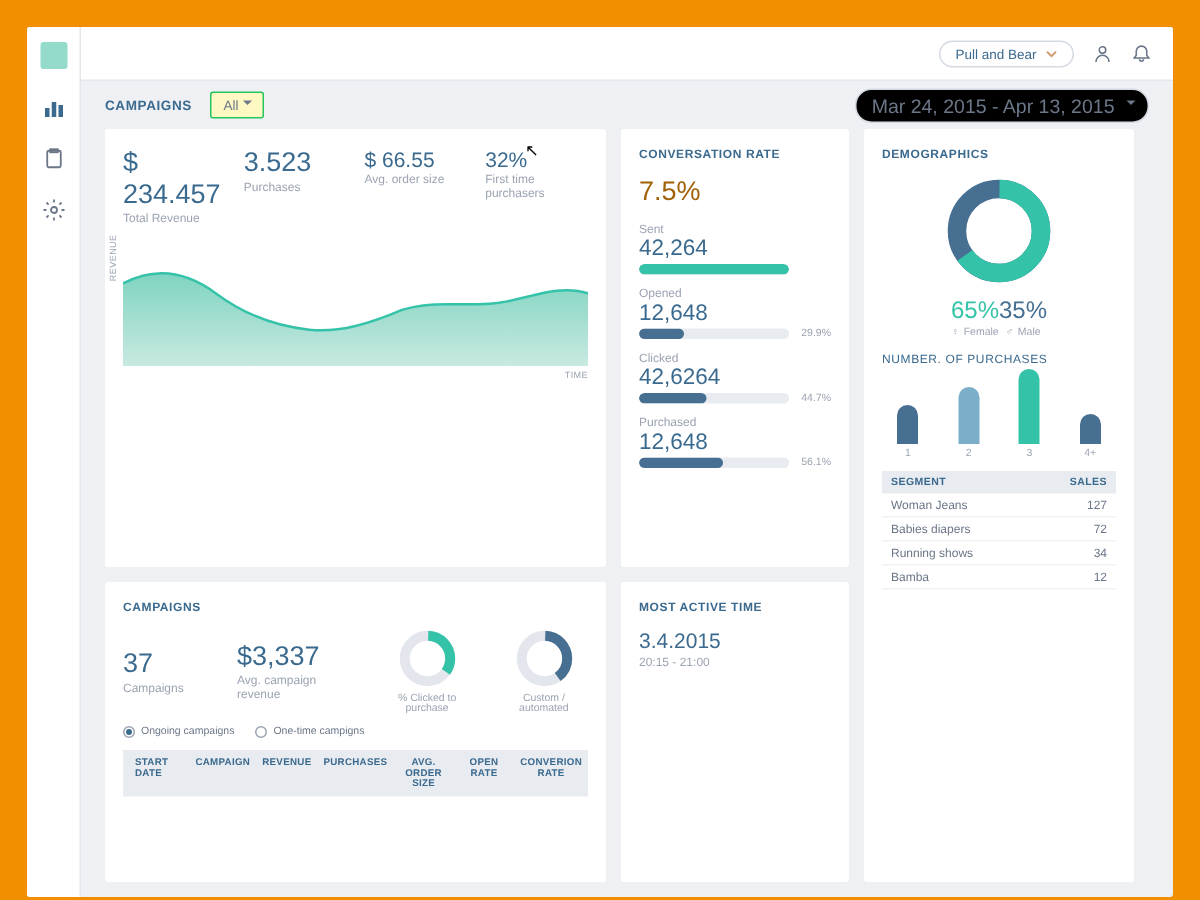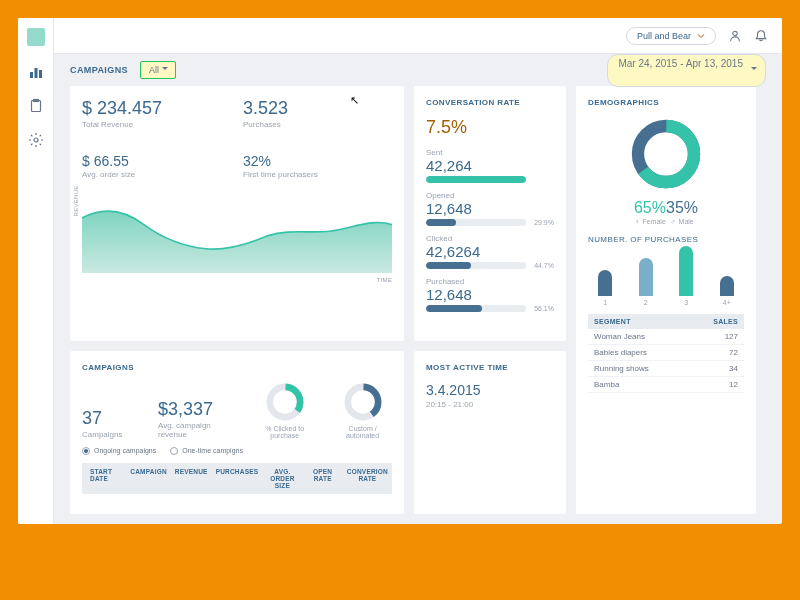--- a/index.html
+++ b/index.html
@@ -1,38 +1,38 @@
 <!DOCTYPE html>
 <html><head>
 <meta charset="utf-8">
 <style>
 *{box-sizing:border-box;margin:0;padding:0;font-family:-apple-system,BlinkMacSystemFont,"Segoe UI",sans-serif}
 body{background:#f18f01;display:flex;align-items:flex-start;justify-content:center;padding:18px}
-.app{width:764px;height:506px;background:#eef0f4;display:flex;overflow:hidden;border-radius:2px}
+.app{width:764px;height:580px;background:#eef0f4;display:flex;overflow:hidden;border-radius:2px}
 .sidebar{width:36px;background:#fff;display:flex;flex-direction:column;align-items:center;padding-top:10px;gap:18px;border-right:1px solid #e5e7ec}
 .logo{width:18px;height:18px;background:#4fc3a8;opacity:.6;border-radius:2px}
 .nic{width:16px;height:16px;color:#6b7688;display:flex;align-items:center;justify-content:center}
 .nic.active{color:#3b6a8f}
 .nic svg{width:16px;height:16px}
 .main{flex:1;display:flex;flex-direction:column}
 .topbar{height:36px;background:#fff;display:flex;align-items:center;justify-content:flex-end;padding:0 14px;gap:12px;border-bottom:1px solid #e5e7ec}
 .brandsel{font-size:9px;color:#3b6a8f;border:1px solid #d4d9e2;border-radius:11px;padding:3px 10px;display:flex;align-items:center;gap:6px;cursor:pointer}
 .ticon{width:14px;height:14px;color:#6b7688}
 .filterbar{height:32px;display:flex;align-items:center;padding:0 16px;gap:12px}
 .flabel{font-size:9px;color:#3b6a8f;font-weight:600;letter-spacing:.4px}
 .sel{font-size:9px;color:#6b7688;border:1px solid #22c55e;border-radius:2px;padding:3px 16px 3px 8px;background:#fef9c3;cursor:pointer;position:relative}
 .sel::after{content:"";position:absolute;right:7px;top:50%;transform:translateY(-50%);border:3px solid transparent;border-top-color:#6b7688}
 .spacer{flex:1}
-.datesel{font-size:10px;color:#6b7688;border:1px solid #d4d9e2;border-radius:11px;padding:3px 22px 17px 10px;background:#fef9c3;cursor:pointer;position:relative}
+.datesel{font-size:13px;color:#6b7688;border:1px solid #d4d9e2;border-radius:11px;padding:3px 22px 3px 10px;background:#000000;cursor:pointer;position:relative}
 .datesel::after{content:"";position:absolute;right:8px;top:50%;transform:translateY(-50%);border:3px solid transparent;border-top-color:#6b7688}
 .content{flex:1;padding:0 16px 10px;display:grid;grid-template-columns:334px 152px 180px;gap:10px;overflow:hidden}
 .card{background:#fff;border-radius:2px;padding:12px}
 .cardh{font-size:8px;color:#3b6a8f;font-weight:700;letter-spacing:.4px;margin-bottom:10px}
 .perf{grid-column:1;grid-row:1}
-.perfg{display:grid;grid-template-columns:1fr 1fr;gap:24px 12px;margin-bottom:6px}
+.perfg{display:grid;grid-template-columns:1fr 1fr 1fr 1fr;gap:6px 12px;margin-bottom:6px}
 .bign{font-size:18px;color:#3b6a8f;font-weight:300}
 .subl{font-size:8px;color:#9ba3b2;margin-top:1px}
 .medn{font-size:14px;color:#3b6a8f;font-weight:300}
 .chart{height:88px;position:relative;margin-top:4px}
 .ylab{position:absolute;left:-6px;top:50%;transform:rotate(-90deg) translateX(50%);transform-origin:left;font-size:6px;color:#9ba3b2;letter-spacing:.3px}
 .xlab{position:absolute;right:0;bottom:-10px;font-size:6px;color:#9ba3b2;letter-spacing:.3px}
 .conv{grid-column:2;grid-row:1}
 .convpct{font-size:18px;color:#a16207;font-weight:300;margin-bottom:10px}
 .crow{margin-bottom:8px}
 .crlab{font-size:8px;color:#9ba3b2}
@@ -51,21 +51,21 @@
 .bars{display:flex;align-items:flex-end;justify-content:space-around;height:56px;gap:6px;margin-bottom:3px}
 .barcol{display:flex;flex-direction:column;align-items:center;gap:3px;flex:1}
 .bar{width:14px;border-radius:7px 7px 0 0}
 .barlab{font-size:7px;color:#9ba3b2}
 .segtbl{width:100%;margin-top:8px;border-collapse:collapse;font-size:8px}
 .segtbl th{background:#e8ebf0;padding:4px 6px;text-align:left;color:#3b6a8f;font-weight:700;font-size:7px;letter-spacing:.3px}
 .segtbl th:last-child{text-align:right}
 .segtbl td{padding:3px 6px;color:#6b7688;border-bottom:1px solid #f0f2f6}
 .segtbl td:last-child{text-align:right}
 .camp{grid-column:1;grid-row:2}
-.camptop{display:flex;gap:16px;align-items:flex-end;margin-bottom:8px}
+.camptop{display:flex;gap:16px;align-items:center;margin-bottom:8px}
 .cmet{min-width:60px}
 .cdon{display:flex;flex-direction:column;align-items:center;gap:3px}
 .cdonl{font-size:7px;color:#9ba3b2;text-align:center}
 .radios{display:flex;gap:14px;font-size:7px;color:#6b7688;margin-bottom:8px}
 .radio{display:flex;align-items:center;gap:4px;cursor:pointer}
 .rdot{width:8px;height:8px;border-radius:50%;border:1px solid #9ba3b2;display:flex;align-items:center;justify-content:center}
 .rdot.on::after{content:"";width:4px;height:4px;border-radius:50%;background:#3b6a8f}
 .thead{display:flex;background:#e8ebf0;font-size:6.5px;color:#3b6a8f;font-weight:700;letter-spacing:.2px}
 .thead>div{padding:5px 4px;text-align:center;flex:1}
 .thead>div:first-child{text-align:left;padding-left:8px}

